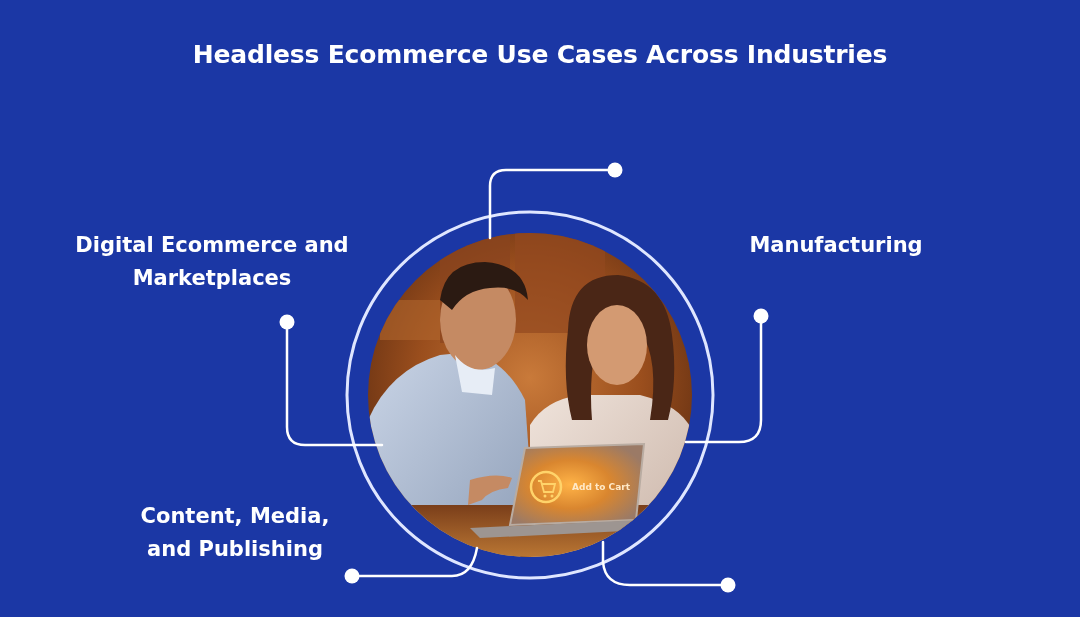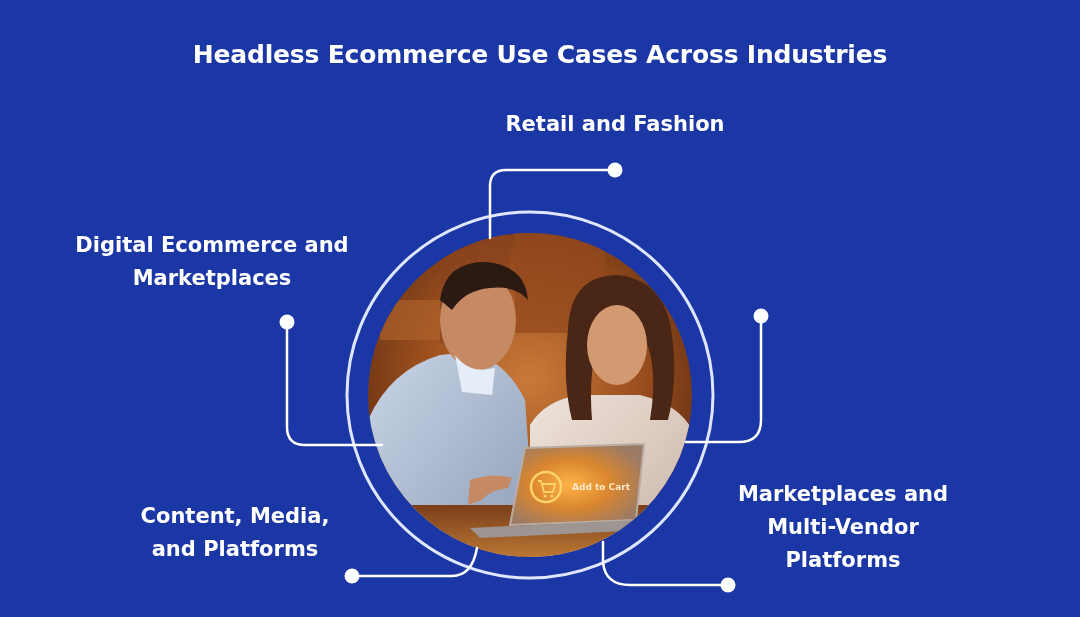--- a/index.html
+++ b/index.html
@@ -106,35 +106,28 @@
 
     <g fill="#ffffff">
       <circle cx="615" cy="170" r="7.5"></circle>
       <circle cx="287" cy="322" r="7.5"></circle>
       <circle cx="761" cy="316" r="7.5"></circle>
       <circle cx="352" cy="576" r="7.5"></circle>
       <circle cx="728" cy="585" r="7.5"></circle>
     </g>
   </svg>
 
-  <div class="label" style="left:470px; top:108px; width:290px;">
-    <span>Retail and Fashion</span>
-  </div>
 
   <div class="label" style="left:72px; top:229px; width:280px;">
     <span>Digital Ecommerce and</span>
     <span>Marketplaces</span>
   </div>
 
   <div class="label" style="left:706px; top:229px; width:260px;">
+    <span>Manufacturing</span>
   </div>
 
   <div class="label" style="left:110px; top:500px; width:250px;text-align:center;">
     <span>Content, Media,</span>
-    <span>and Platforms</span>
+    <span>and Publishing</span>
   </div>
 
-  <div class="label" style="left:712px; top:478px; width:262px;">
-    <span>Marketplaces and</span>
-    <span>Multi-Vendor</span>
-    <span>Platforms</span>
-  </div>
 </div>
 
 </body></html>

